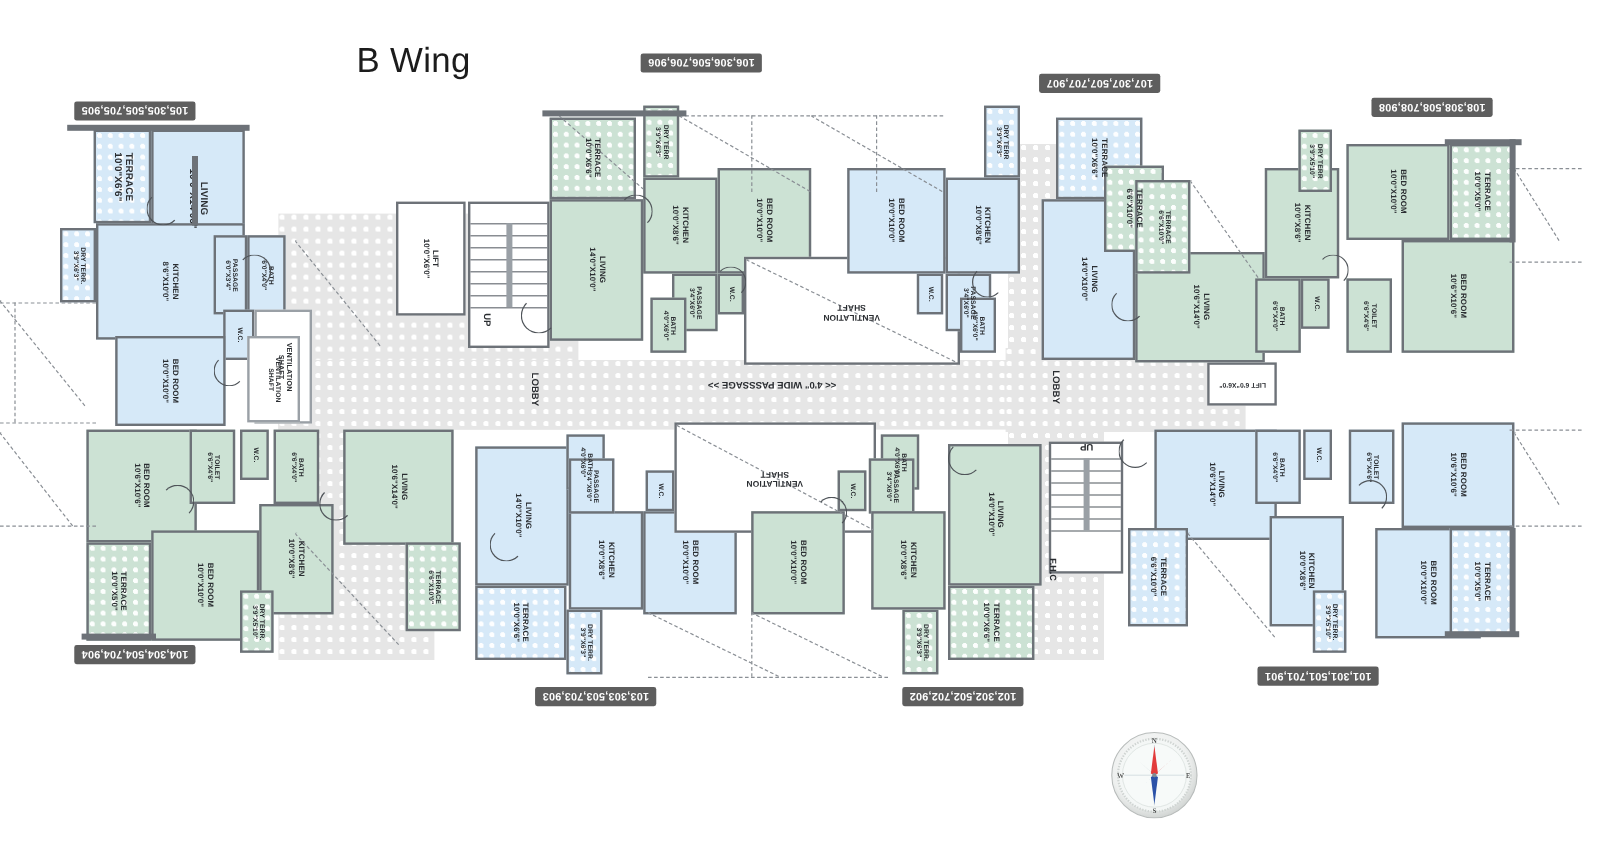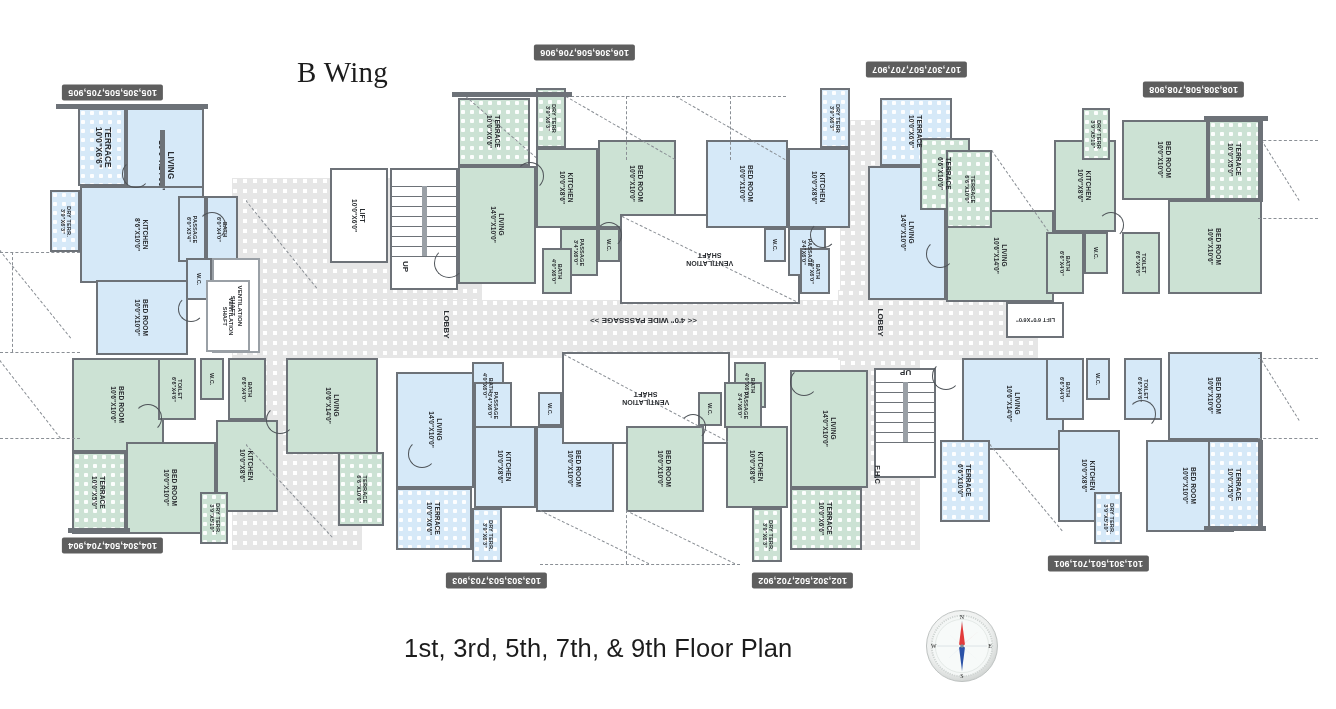--- a/index.html
+++ b/index.html
@@ -54,22 +54,22 @@
   .xbox::before{transform:rotate(var(--a1));}
   .xbox::after{transform:translateY(0) rotate(var(--a2));}
 
   
   .badge{position:absolute;background:#5e5e5e;color:#fff;
          font-size:9px;font-weight:700;letter-spacing:.2px;
          padding:2.5px 6px 3px;border-radius:2px;
          transform:rotate(180deg);white-space:nowrap;z-index:20;}
 
   
-  #wing-title{position:absolute;left:297px;top:56px;
-      font-size:29px;font-weight:400;color:#1c1c1c;letter-spacing:.3px;font-family:Liberation Serif, serif;}
+  #wing-title{position:absolute;left:297px;top:35px;
+      font-size:29px;font-weight:400;color:#1c1c1c;letter-spacing:.3px;}
   #plan-title{position:absolute;left:404px;top:634px;
       font-size:25.5px;font-weight:400;color:#1c1c1c;letter-spacing:.2px;}
 
   
   #compass{position:absolute;left:925px;top:609px;width:74px;height:74px;z-index:25;}
 
   
   .stair{position:absolute;z-index:5;}
   .stair .st{position:absolute;left:0;right:0;height:0;border-top:1.2px solid #6d7278;}
   .stair .mid{position:absolute;background:#9aa0a6;}
@@ -83,21 +83,20 @@
   .plaintxt{position:absolute;z-index:8;font-size:8px;font-weight:700;color:#2a2d31;
             transform:rotate(180deg);white-space:nowrap;}
   .plaintxt.v{transform:rotate(90deg);}
 </style>
 </head>
 <body>
 
 <div id="stage">
 
   <div id="wing-title">B Wing</div>
-  <div id="plan-title">1st, 3rd, 5th, 7th, &amp;  9th Floor Plan</div>
 
   <div class="room grey dots-grey abs" style="left:232px;top:178px;width:250px;height:180px;border:none;"></div>
   <div class="room grey dots-grey abs" style="left:232px;top:300px;width:620px;height:58px;border:none;"></div>
   <div class="room grey dots-grey abs" style="left:232px;top:310px;width:130px;height:240px;border:none;"></div>
   <div class="room grey dots-grey abs" style="left:840px;top:120px;width:80px;height:430px;border:none;"></div>
   <div class="room grey dots-grey abs" style="left:838px;top:290px;width:200px;height:70px;border:none;"></div>
   <div class="plaintxt v" style="left:432px;top:320px;">LOBBY</div>
   <div class="plaintxt v" style="left:866px;top:318px;">LOBBY</div>
   <div class="plaintxt" style="left:590px;top:316px;font-size:8px;">&lt;&lt;   4'0" WIDE PASSSAGE   &gt;&gt;</div>
 

